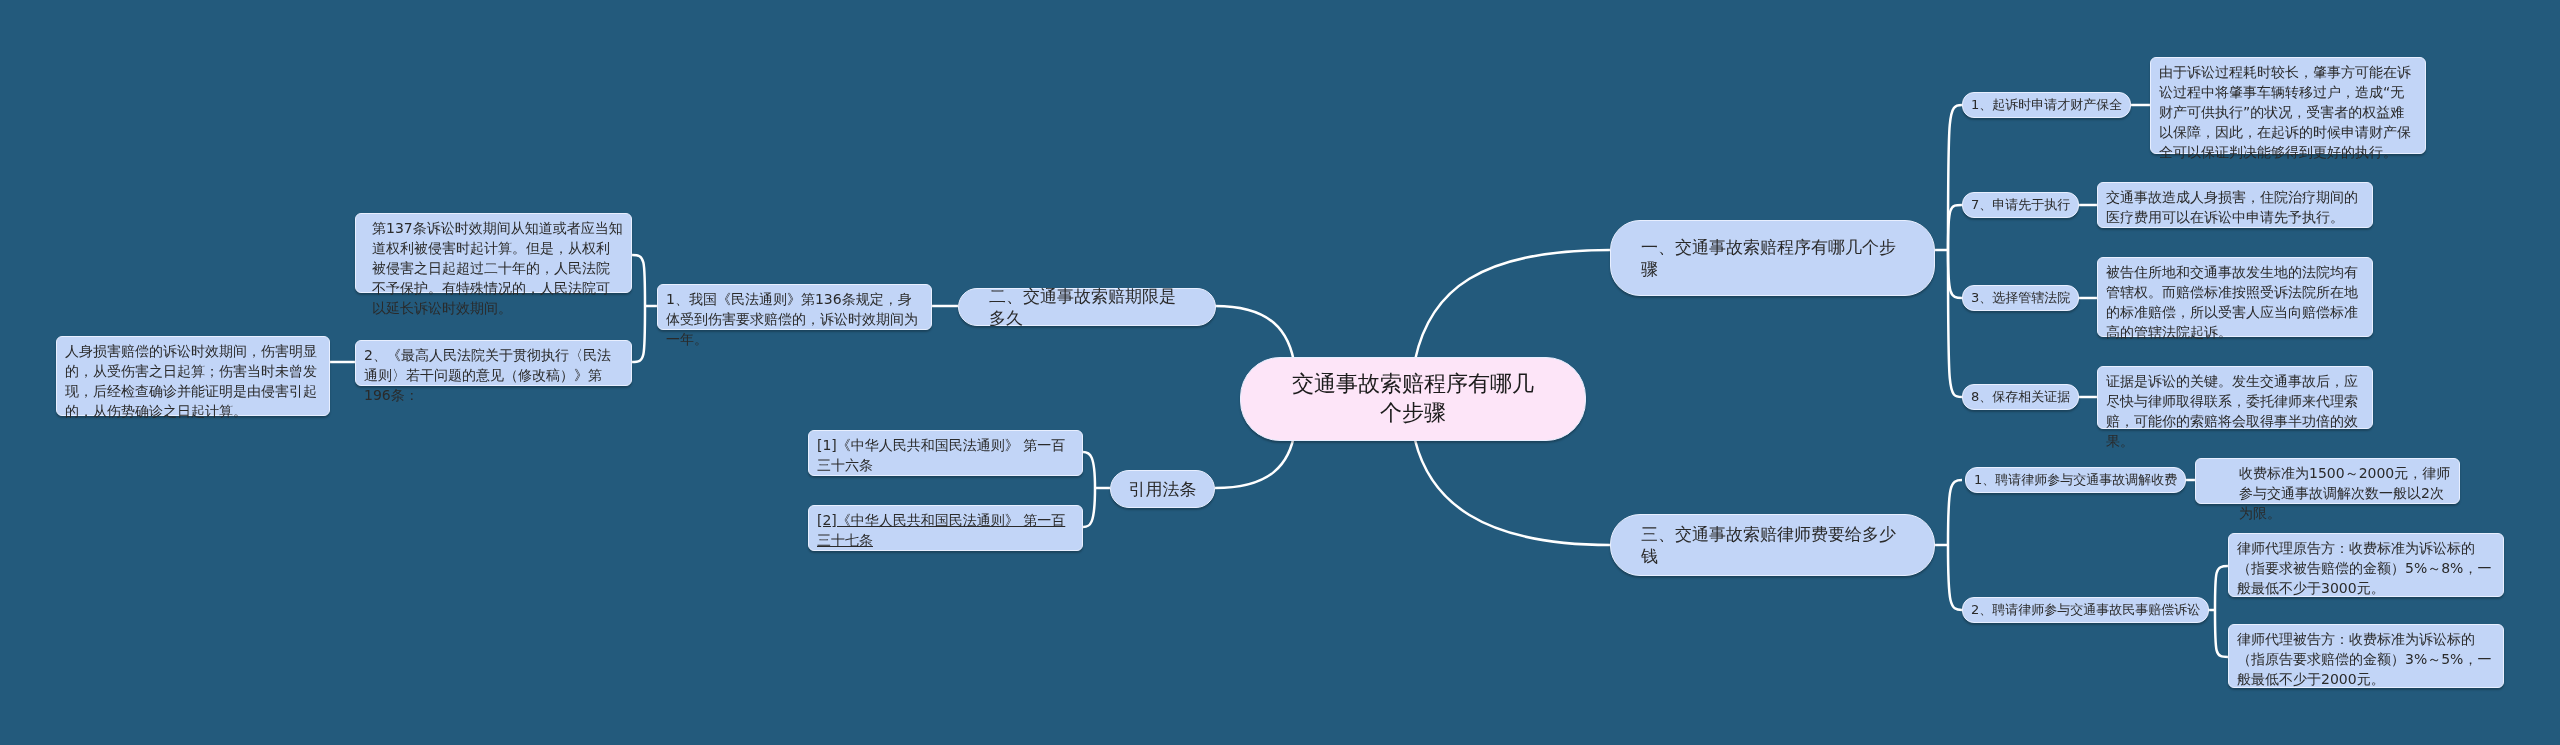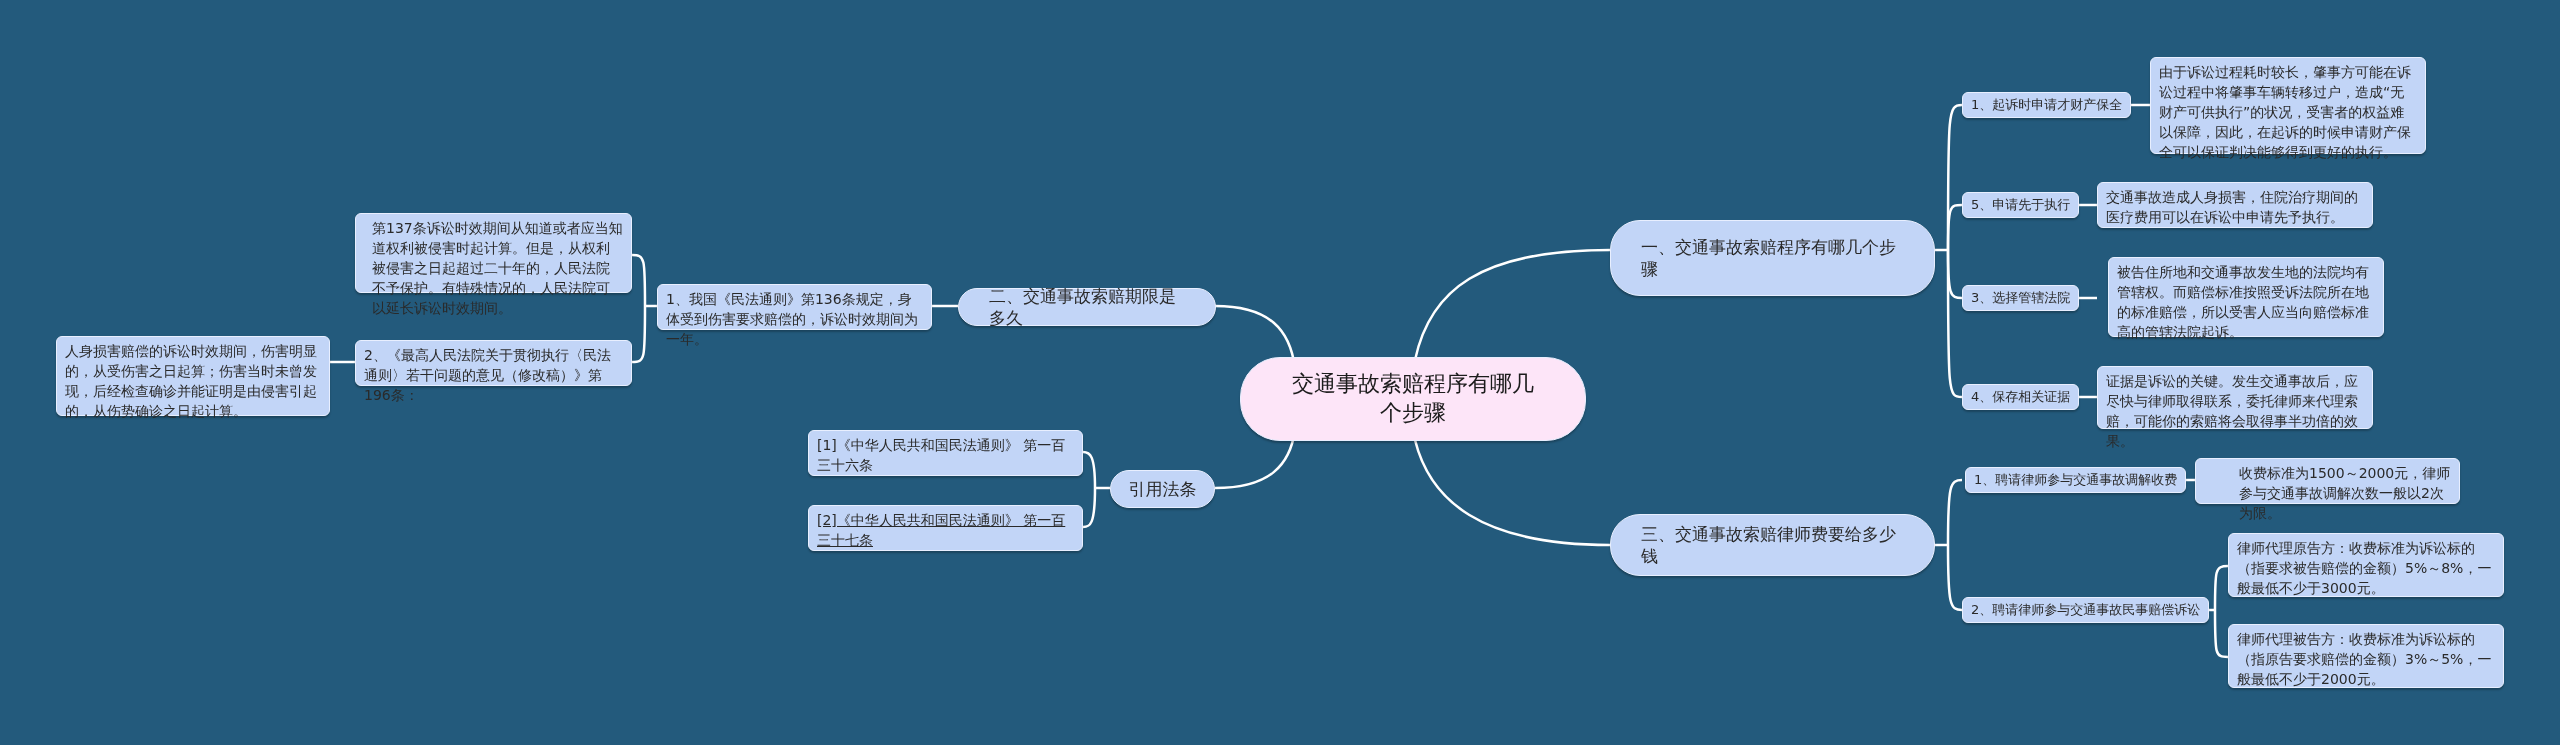--- a/index.html
+++ b/index.html
@@ -21,21 +21,21 @@
   .root {
     background: #fde5f8; color: #1c1c1c;
     border-radius: 40px; font-size: 22px;
     text-align: center; display: flex; align-items: center; justify-content: center;
     padding: 8px 40px;
   }
   .branch {
     border-radius: 30px; font-size: 17px;
     display: flex; align-items: center; padding: 6px 30px;
   }
-  .sub { border-radius: 6px; font-size: 13px; padding: 5px 8px; display: flex; align-items: center; white-space: nowrap; }
+  .sub { border-radius: 12px; font-size: 13px; padding: 5px 8px; display: flex; align-items: center; white-space: nowrap; }
   .leaf { border-radius: 6px; font-size: 14px; padding: 5px 8px; line-height: 1.42; }
 </style>
 </head>
 <body>
 
 <svg class="links" viewBox="0 0 2560 745">
 
   <path d="M1415 360 C1430 290, 1480 250, 1610 250"></path>
   <path d="M1415 440 C1430 500, 1480 545, 1610 545"></path>
   <path d="M1295 368 C1290 330, 1270 306, 1215 306"></path>
@@ -78,33 +78,33 @@
 <div class="node branch" style="left:1610px;top:220px;width:325px;height:76px;">
   <span>一、交通事故索赔程序有哪几个步骤</span>
 </div>
 <div class="node sub" style="left:1962px;top:92px;height:26px;">
   <span>1、起诉时申请才财产保全</span>
 </div>
 <div class="node leaf" style="left:2150px;top:57px;width:276px;height:97px;">
   <span>由于诉讼过程耗时较长，肇事方可能在诉讼过程中将肇事车辆转移过户，造成“无财产可供执行”的状况，受害者的权益难以保障，因此，在起诉的时候申请财产保全可以保证判决能够得到更好的执行。</span>
 </div>
 <div class="node sub" style="left:1962px;top:192px;height:26px;">
-  <span>5、申请先于执行</span>
+  <span>7、申请先于执行</span>
 </div>
 <div class="node leaf" style="left:2097px;top:182px;width:276px;height:46px;">
   <span>交通事故造成人身损害，住院治疗期间的医疗费用可以在诉讼中申请先予执行。</span>
 </div>
 <div class="node sub" style="left:1962px;top:285px;height:26px;">
   <span>3、选择管辖法院</span>
 </div>
-<div class="node leaf" style="left:2097px;top:257px;width:276px;height:80px;margin-left:11px;">
+<div class="node leaf" style="left:2097px;top:257px;width:276px;height:80px;">
   <span>被告住所地和交通事故发生地的法院均有管辖权。而赔偿标准按照受诉法院所在地的标准赔偿，所以受害人应当向赔偿标准高的管辖法院起诉。</span>
 </div>
 <div class="node sub" style="left:1962px;top:384px;height:26px;">
-  <span>4、保存相关证据</span>
+  <span>8、保存相关证据</span>
 </div>
 <div class="node leaf" style="left:2097px;top:366px;width:276px;height:63px;">
   <span>证据是诉讼的关键。发生交通事故后，应尽快与律师取得联系，委托律师来代理索赔，可能你的索赔将会取得事半功倍的效果。</span>
 </div>
 
 <div class="node branch" style="left:1610px;top:514px;width:325px;height:62px;">
   <span>三、交通事故索赔律师费要给多少钱</span>
 </div>
 <div class="node sub" style="left:1965px;top:467px;height:26px;">
   <span>1、聘请律师参与交通事故调解收费</span>

